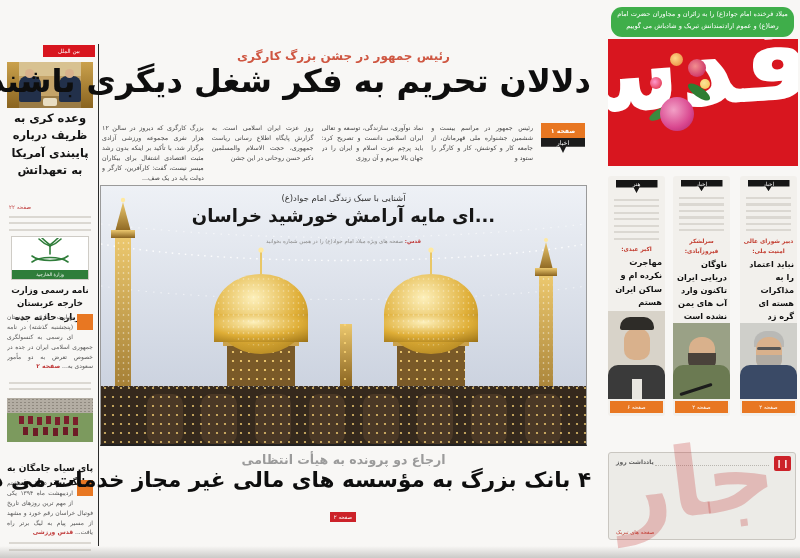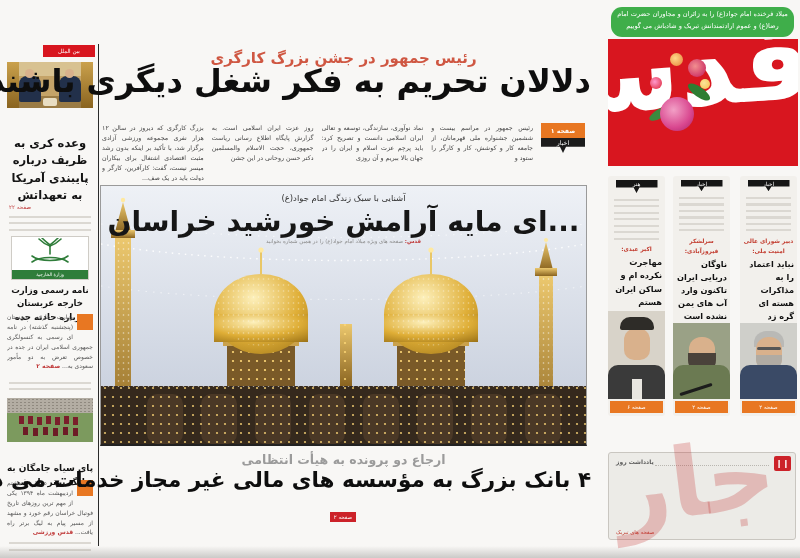--- a/index.html
+++ b/index.html
@@ -26,21 +26,21 @@
   .bq4{width:12px;height:12px;background:radial-gradient(circle at 40% 40%,#f9c,#d23);left:8px;top:24px;}
   .bq5{width:26px;height:10px;background:#2e7d32;transform:rotate(35deg);border-radius:50%;left:44px;top:34px;}
   .bq6{width:24px;height:9px;background:#3a8a3e;transform:rotate(-30deg);border-radius:50%;left:6px;top:56px;}
   .bq7{width:10px;height:10px;background:radial-gradient(circle at 40% 40%,#fbe39a,#f3c14b);left:58px;top:26px;}
 
   
   .left-rail{position:absolute;left:5px;top:44px;width:90px;height:510px;}
   .rail-tab{position:absolute;top:1px;right:0;width:52px;height:12px;background:#d8161f;color:#fff;
     font-size:5.6px;line-height:12px;text-align:center;direction:rtl;}
   .rail-item-headline{font-weight:bold;color:#141414;text-align:center;direction:rtl;}
-  .hl-kerry{position:absolute;top:66px;left:0;right:0;font-size:11.5px;line-height:1.5;margin-top:25px;}
+  .hl-kerry{position:absolute;top:66px;left:0;right:0;font-size:11.5px;line-height:1.5;}
   .kerry-photo{position:absolute;top:18px;left:2px;right:2px;height:46px;overflow:hidden;
     background:linear-gradient(#d8c291 0 30%,#c4a368 30% 75%,#9a7b45 75% 100%);}
   .kp-curtain{position:absolute;top:0;bottom:0;width:12px;background:linear-gradient(#caa14c,#8a6420);}
   .kp-curtain.l{left:0;} .kp-curtain.r{right:0;}
   .kp-fig{position:absolute;bottom:6px;width:22px;height:26px;background:#22304a;border-radius:8px 8px 2px 2px;}
   .kp-fig.l{left:12px;} .kp-fig.r{right:12px;}
   .kp-head{position:absolute;top:-7px;width:9px;height:9px;background:#d9b18c;border-radius:50%;left:6px;}
   .kp-table{position:absolute;bottom:2px;left:36px;right:36px;height:8px;background:#e8ddc2;border-radius:2px;}
   .rail-pageref{position:absolute;top:160px;left:4px;font-size:5.6px;color:#c03a3a;direction:rtl;}
   .ghost{background-image:repeating-linear-gradient(to bottom,#dbd8d2 0 2px,transparent 2px 6.5px);}
@@ -63,40 +63,40 @@
     box-shadow:9px 0 #7a1f2b,18px 1px #7a1f2b,27px 0 #7a1f2b,36px 1px #7a1f2b,45px 0 #7a1f2b,54px 1px #7a1f2b,
       4px 11px #6d1b26,14px 12px #6d1b26,24px 11px #6d1b26,34px 12px #6d1b26,44px 11px #6d1b26,54px 12px #6d1b26;}
   .hl-team{position:absolute;top:402px;left:0;right:0;font-size:9px;line-height:1.55;margin-top:16px;}
   .body-team{top:434px;height:62px;overflow:hidden;}
   .g3{position:absolute;top:498px;left:4px;right:4px;height:12px;}
 
   .vsep{position:absolute;left:98px;top:44px;height:502px;width:1px;background:#2a2a2a;}
 
   
   .lead-kicker{position:absolute;top:49px;left:102px;width:483px;text-align:center;direction:rtl;
-    color:#cf5742;font-size:15px;font-weight:bold;}
+    color:#cf5742;font-size:12px;font-weight:bold;}
   .lead-headline{position:absolute;top:62px;left:96px;width:495px;text-align:center;direction:rtl;
     color:#0e0e0e;font-size:32px;font-weight:bold;white-space:nowrap;}
   .lead-row{position:absolute;top:123px;left:102px;width:483px;height:58px;direction:rtl;
     display:flex;gap:8px;}
   .lead-badge{width:44px;flex:0 0 44px;}
   .lead-badge .pb-top{height:15px;background:#e87722;color:#fff;font-size:6.2px;font-weight:bold;
     text-align:center;line-height:15px;direction:rtl;}
   .lead-badge .pb-bot{height:15px;background:#1c1c1c;color:#fff;font-size:6.2px;text-align:center;
     line-height:9px;direction:rtl;clip-path:polygon(0 0,100% 0,100% 58%,57% 58%,50% 100%,43% 58%,0 58%);}
   .lead-col{flex:1 1 0;font-size:6.3px;line-height:1.6;color:#454545;text-align:justify;direction:rtl;overflow:hidden;}
 
   
   .photo-block{position:absolute;top:185px;left:100px;width:485px;height:258px;border:1px solid #9a9a9a;
     border-bottom:2px solid #222;background:#dfe4ec;box-sizing:content-box;overflow:hidden;}
   .photo-block svg{position:absolute;top:0;left:0;}
   .ph-overline{position:absolute;top:7px;left:0;right:0;text-align:center;direction:rtl;
     font-size:8.5px;color:#333;}
   .ph-title{position:absolute;top:19px;left:0;right:0;text-align:center;direction:rtl;
-    font-size:28px;font-weight:bold;color:#161616;}
+    font-size:18px;font-weight:bold;color:#161616;}
   .ph-caption{position:absolute;top:52px;left:0;right:0;text-align:center;direction:rtl;
     font-size:5.4px;color:#8a8a8a;}
   .ph-caption .cap-red{color:#c03a3a;font-weight:bold;}
 
   
   .bank-kicker{position:absolute;top:452px;left:102px;width:483px;text-align:center;direction:rtl;
     color:#9b9b9b;font-size:12.5px;font-weight:bold;}
   .bank-headline{position:absolute;top:467px;left:96px;width:495px;text-align:center;direction:rtl;
     color:#0e0e0e;font-size:21.5px;font-weight:bold;white-space:nowrap;}
   .bank-badge{position:absolute;top:512px;left:330px;width:26px;height:10px;background:#cc2229;

